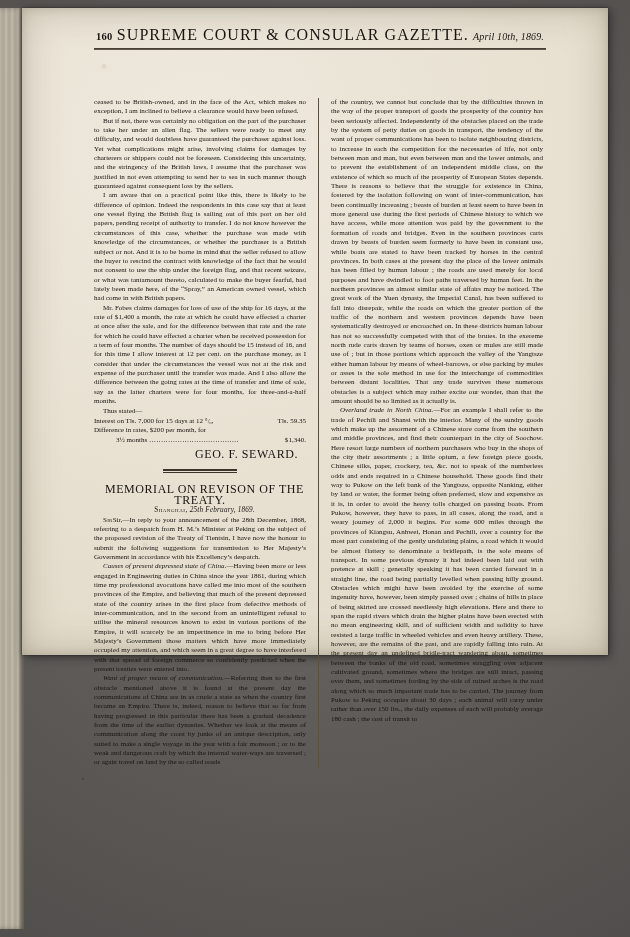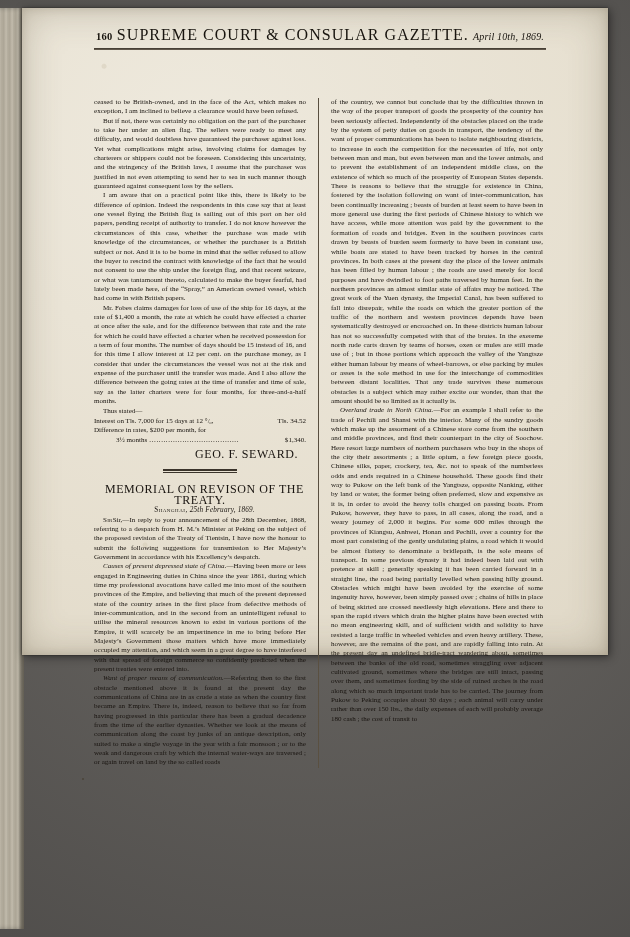--- a/index.html
+++ b/index.html
@@ -242,21 +242,21 @@
           <p>But if not, there was certainly no obligation on the part of the purchaser to take her under an alien flag. The sellers were ready to meet any difficulty, and would doubtless have guaranteed the purchaser against loss. Yet what complications might arise, involving claims for damages by charterers or shippers could not be foreseen.  Considering this uncertainty, and the stringency of the British laws, I assume that the purchaser was justified in not even attempting to send her to sea in such manner though guaranteed against consequent loss by the sellers.</p>
           <p>I am aware that on a practical point like this, there is likely to be difference of opinion.  Indeed the respondents in this case say that at least one vessel flying the British flag is sailing out of this port on her old papers, pending receipt of authority to transfer.  I do not know however the circumstances of this case, whether the purchase was made with knowledge of the circumstances, or whether the purchaser is a British subject or not.  And it is to be borne in mind that the seller refused to allow the buyer to rescind the contract with knowledge of the fact that he would not consent to use the ship under the foreign flag, and that recent seizure, or what was tantamount thereto, calculated to make the buyer fearful, had lately been made here, of the “Spray,” an American owned vessel, which had come in with British papers.</p>
           <p>Mr. Fobes claims damages for loss of use of the ship for 16 days, at the rate of $1,400 a month, the rate at which he could have effected a charter at once after the sale, and for the difference between that rate and the rate for which he could have effected a charter when he received possession for a term of four months.  The number of days should be 15 instead of 16, and for this time I allow interest at 12 per cent. on the purchase money, as I consider that under the circumstances the vessel was not at the risk and expense of the purchaser until the transfer was made.  And I also allow the difference between the going rates at the time of transfer and time of sale, say as the latter charters were for four months, for three-and-a-half months.</p>
 
           <div class="calc-block">
             <p>Thus stated—</p>
 
             <div class="calc-line">
               <span class="lbl">Interest on Tls. 7,000 for 15 days at 12 °/ₒ,</span>
               <span class="dots">&nbsp;</span>
-              <span class="amt">Tls. 34.52</span>
+              <span class="amt">Tls. 59.35</span>
             </div>
 
             <div class="calc-line">
               <span class="lbl">Difference in rates, $200 per month, for</span>
               <span class="dots">&nbsp;</span>
               <span class="amt"></span>
             </div>
 
             <div class="calc-line calc-indent">
               <span class="lbl">3½ months</span>

